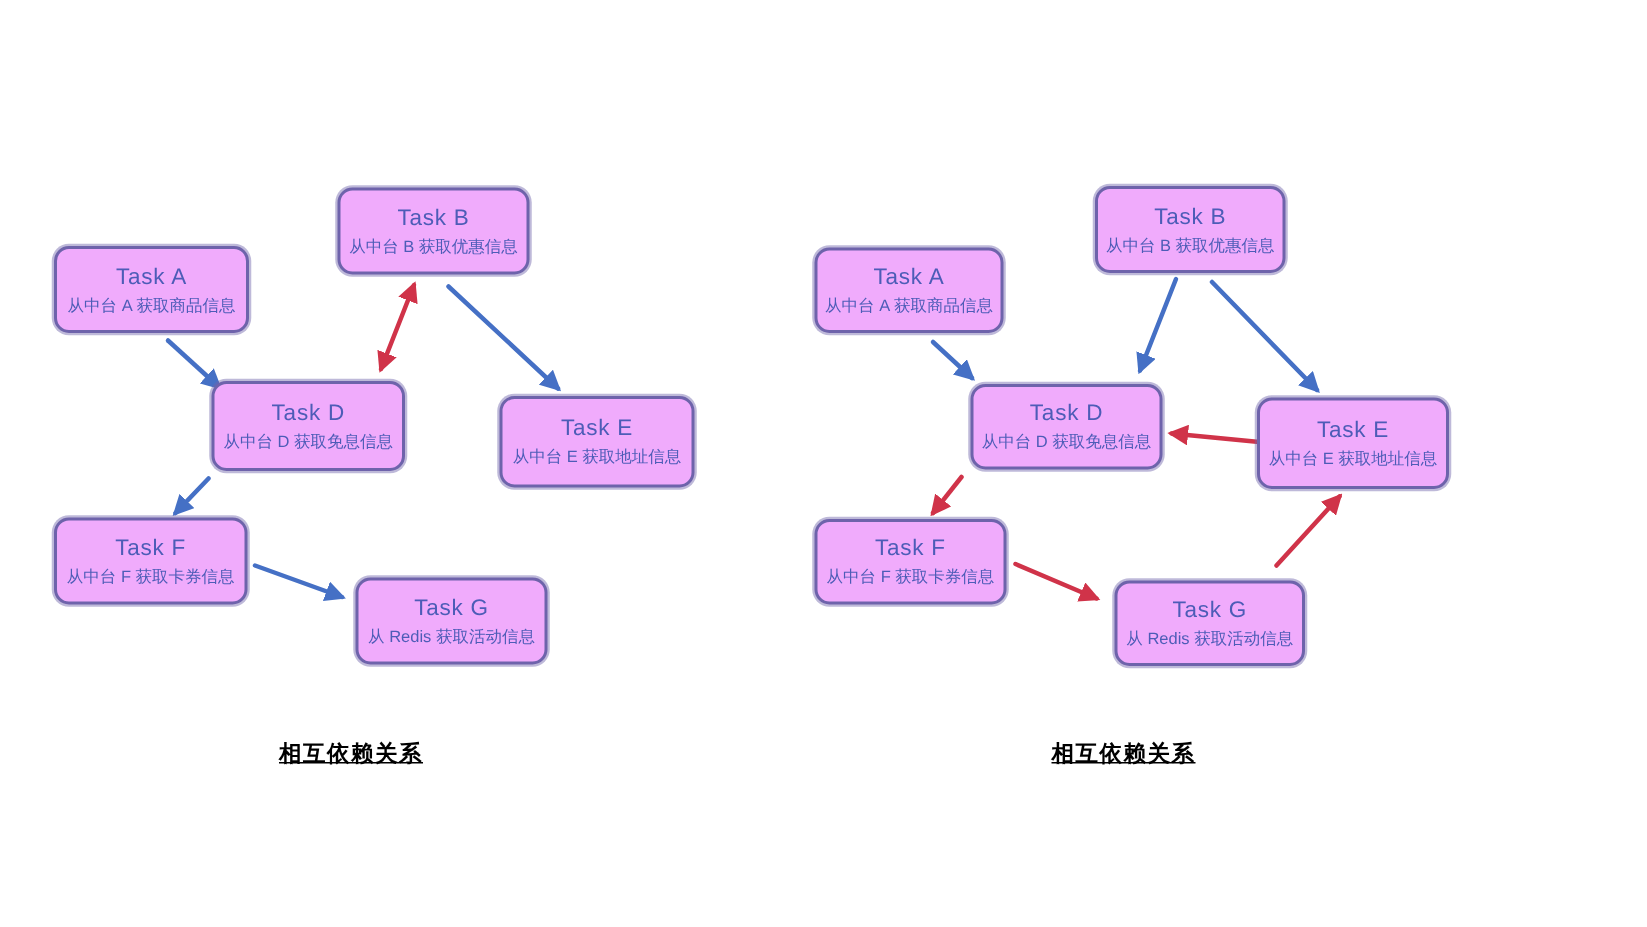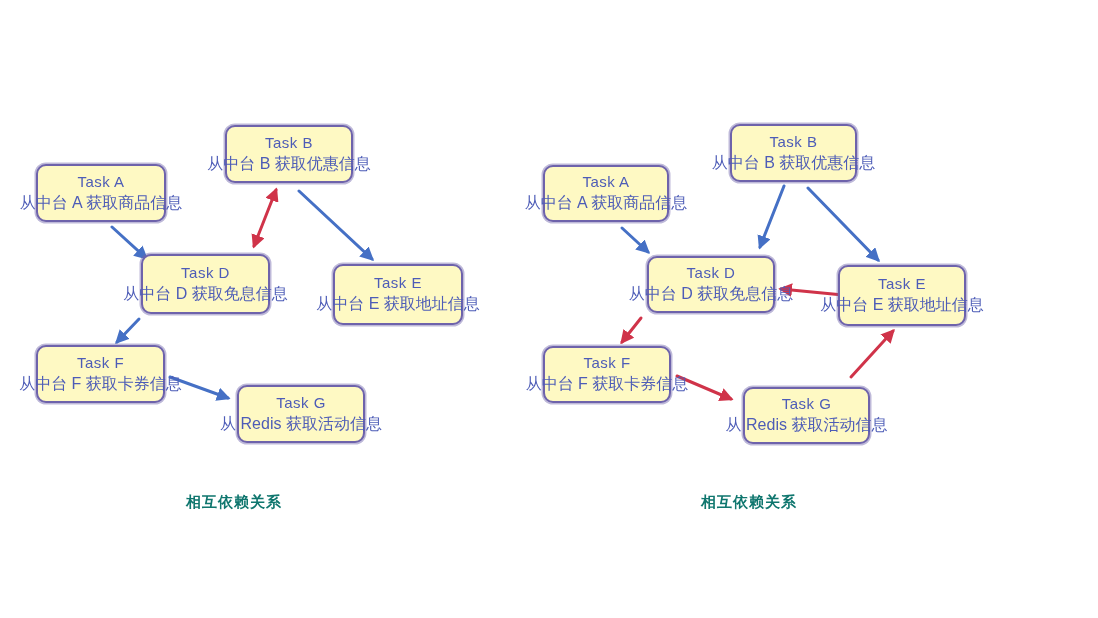--- a/index.html
+++ b/index.html
@@ -16,47 +16,48 @@
     position: absolute;
     left: 0; top: 0;
     width: 1098px; height: 618px;
     pointer-events: none;
   }
   .node {
     position: absolute;
     border: 2.5px solid #6e63ab;
     border-radius: 10px;
     box-shadow: 0 0 0 1.5px rgba(110, 99, 171, 0.45);
-    background: #fef9c3;
+    background: #f0abfc;
     display: flex;
     flex-direction: column;
     align-items: center;
     justify-content: center;
     gap: 3px;
     color: #4d5cb7;
     text-align: center;
   }
   .node-title {
     font-size: 15px;
     letter-spacing: 0.5px;
     color: #4d5cb7;
   }
   .node-subtitle {
-    font-size: 16px;
+    font-size: 11px;
     color: #4d5cb7;
     white-space: nowrap;
     text-align: right;
   }
   .caption {
     position: absolute;
     font-size: 15px;
     font-weight: bold;
-    color: #0f766e;
+    color: #000000;
     letter-spacing: 1px;
     white-space: nowrap;
+    text-decoration: underline;
   }
   .edge-blue { stroke: #4570c5; stroke-width: 3; stroke-linecap: round; }
   .edge-red  { stroke: #d03349; stroke-width: 3; stroke-linecap: round; }
 </style>
 </head>
 <body>
 
 <div class="canvas">
 
   <svg class="edges" viewBox="0 0 1098 618" xmlns="http://www.w3.org/2000/svg">

